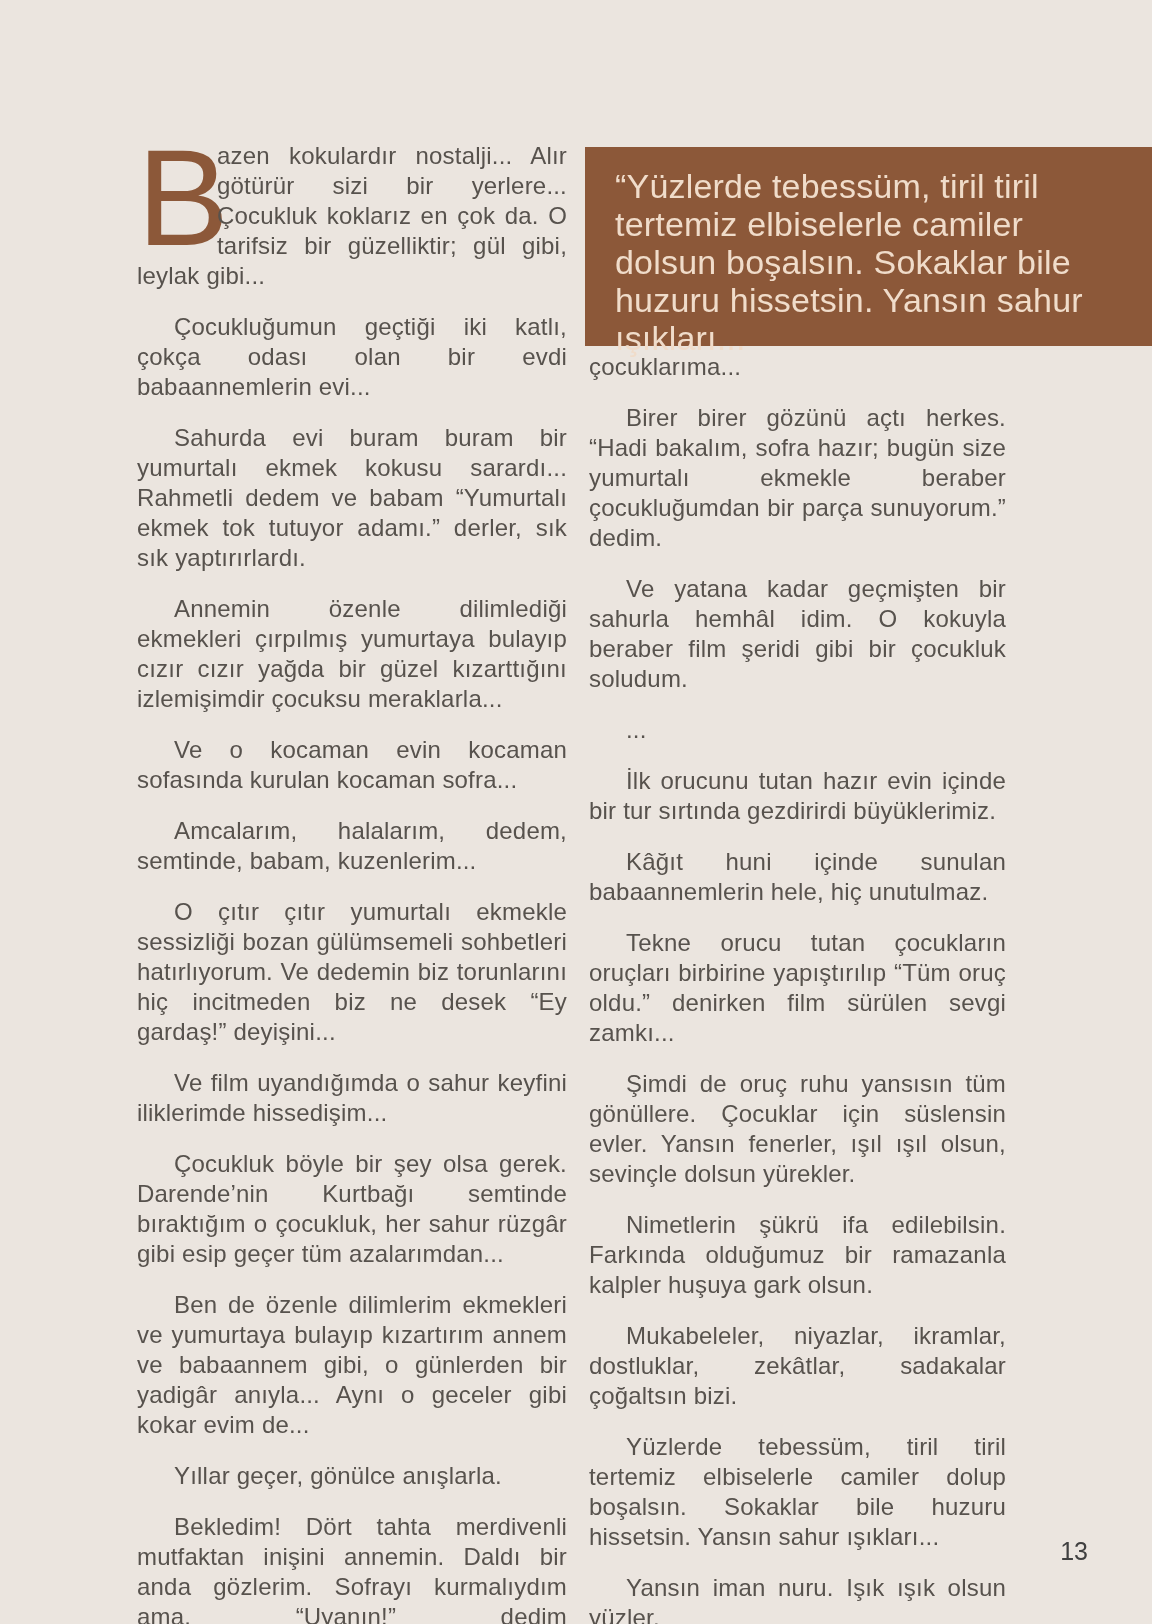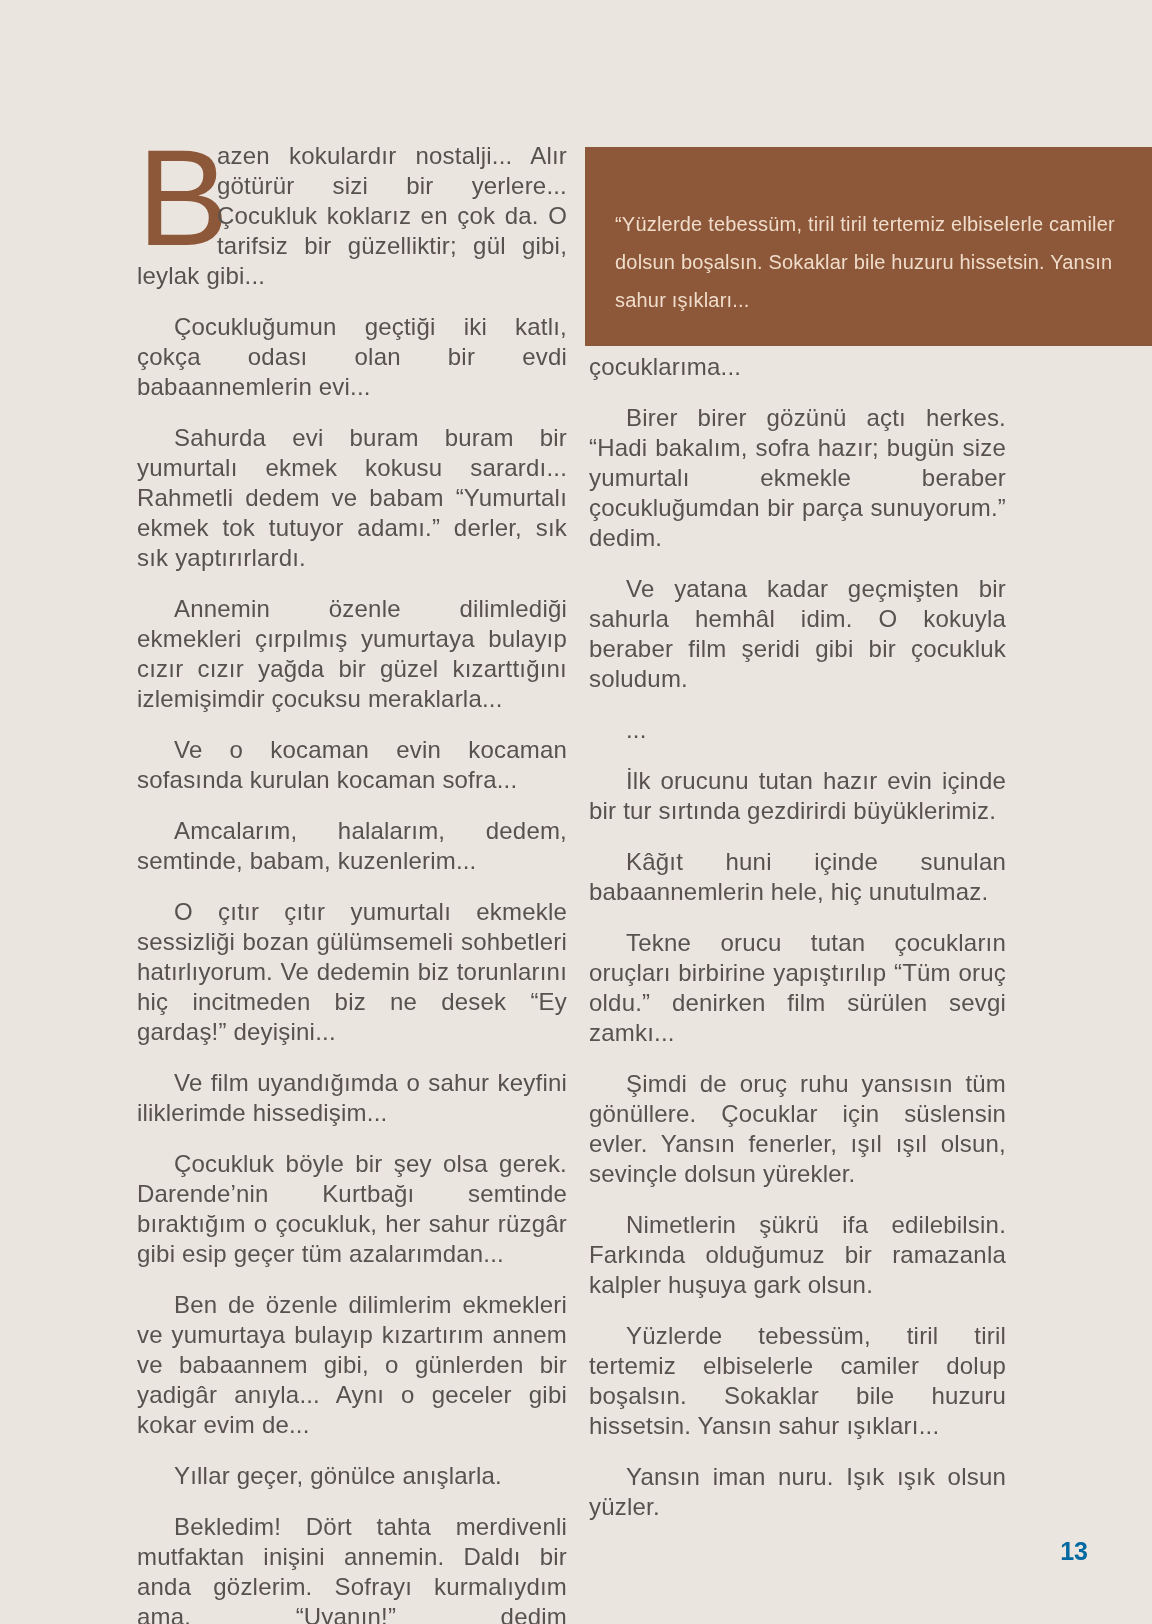--- a/index.html
+++ b/index.html
@@ -52,34 +52,34 @@
     width: 567px;
     height: 199px;
     background: #8C5839;
     box-sizing: border-box;
     padding: 30px 26px 0 30px;
     display: flex;
     align-items: center;
   }
   .pull-quote-text {
     color: #F0DCCA;
-    font-size: 20px;
+    font-size: 34px;
     line-height: 38px;
     font-weight: 300;
     letter-spacing: 0.2px;
     text-align: left;
   }
 
   .page-number {
     position: absolute;
     top: 1537px;
     right: 64px;
     font-size: 25px;
-    font-weight: 700;
-    color: #0369a1;
+    font-weight: 400;
+    color: #404040;
   }
 </style>
 </head>
 <body>
 
 <div class="page">
 
   <div class="pull-quote">
     <div class="pull-quote-text">“Yüzlerde tebessüm, tiril tiril tertemiz elbiselerle camiler dolsun boşalsın. Sokaklar bile huzuru hissetsin. Yansın sahur ışıkları...</div>
   </div>
@@ -102,19 +102,20 @@
   <div class="col col-right">
     <p class="no-indent">çocuklarıma...</p>
     <p>Birer birer gözünü açtı herkes. “Hadi bakalım, sofra hazır; bugün size yumurtalı ekmekle beraber çocukluğumdan bir parça sunuyorum.” dedim.</p>
     <p>Ve yatana kadar geçmişten bir sahurla hemhâl idim. O kokuyla beraber film şeridi gibi bir çocukluk soludum.</p>
     <p>...</p>
     <p>İlk orucunu tutan hazır evin içinde bir tur sırtında gezdirirdi büyüklerimiz.</p>
     <p>Kâğıt huni içinde sunulan babaannemlerin hele, hiç unutulmaz.</p>
     <p>Tekne orucu tutan çocukların oruçları birbirine yapıştırılıp “Tüm oruç oldu.” denirken film sürülen sevgi zamkı...</p>
     <p>Şimdi de oruç ruhu yansısın tüm gönüllere. Çocuklar için süslensin evler. Yansın fenerler, ışıl ışıl olsun, sevinçle dolsun yürekler.</p>
     <p>Nimetlerin şükrü ifa edilebilsin. Farkında olduğumuz bir ramazanla kalpler huşuya gark olsun.</p>
+    <p>Mukabeleler, niyazlar, ikramlar, dostluklar, zekâtlar, sadakalar çoğaltsın bizi.</p>
     <p>Yüzlerde tebessüm, tiril tiril tertemiz elbiselerle camiler dolup boşalsın. Sokaklar bile huzuru hissetsin. Yansın sahur ışıkları...</p>
     <p>Yansın iman nuru. Işık ışık olsun yüzler.</p>
   </div>
 
   <div class="page-number">13</div>
 
 </div>
 
 </body></html>

